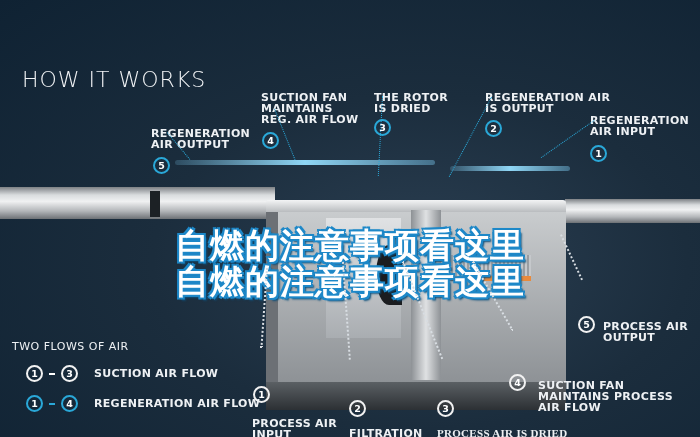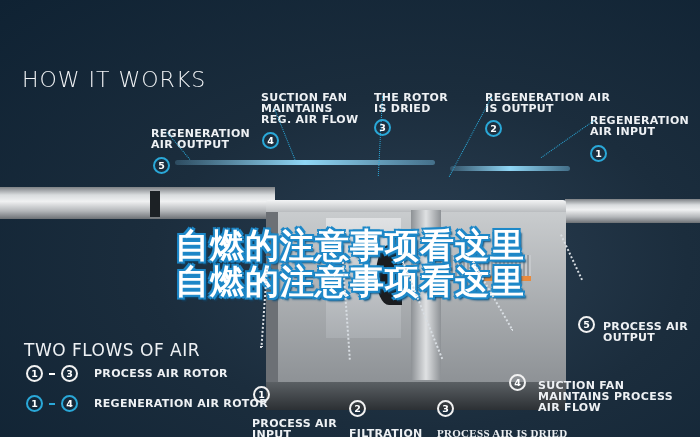--- a/index.html
+++ b/index.html
@@ -12,21 +12,21 @@
   .circ { width:17px; height:17px; border-radius:50%; border:2px solid #2aa8d8; box-sizing:border-box;
     font-size:9.5px; font-weight:bold; display:flex; align-items:center; justify-content:center; color:#fff; }
   .circ.w { border-color:#f2f2f2; }
   .dline { position:absolute; border-left:2px dotted #d8dde2; transform-origin:top left; }
   .bline { position:absolute; border-left:1.5px dotted #2aa8d8; transform-origin:top left; }
   .duct { background: linear-gradient(180deg,#7d8185 0%,#d9dcde 25%,#f0f1f2 45%,#b3b6b9 75%,#6d7175 100%); }
   .flowline { position:absolute; height:5px; border-radius:3px; background:linear-gradient(90deg,rgba(120,200,240,0.2),#8fd6f5,rgba(120,200,240,0.4)); }
   .overlay { left:0; width:700px; text-align:center; font-size:34px; font-weight:bold; line-height:40px; color:#fff; letter-spacing:1px;
     -webkit-text-stroke: 2px #1e88c8; paint-order: stroke fill;
     text-shadow: 0 0 3px #1e88c8, 2px 2px 0 #1e88c8, -2px -2px 0 #1e88c8, 2px -2px 0 #1e88c8, -2px 2px 0 #1e88c8, 3px 3px 2px #0d4f7a; }
-  .legend-title { left:24px; top:301px; font-size:17px; letter-spacing:0.5px; color:#eef1f4; }
+  .legend-title { left:12px; top:301px; font-size:11px; letter-spacing:0.5px; color:#eef1f4; }
   .legrow { display:flex; align-items:center; gap:6px; }
   .dash { width:6px; height:2px; background:#fff; }
   .dash.b { background:#2aa8d8; }
 </style>
 </head>
 <body>
 
 <div class="abs title">HOW IT WORKS</div>
 
 <div class="abs duct" style="left:0;top:148px;width:275px;height:32px;"></div>
@@ -100,20 +100,20 @@
 <div class="dline" style="left:560px;top:235px;height:50px;transform:rotate(-25deg);"></div>
 <div class="abs circ w" style="left:578px;top:277px;">5</div>
 <div class="abs lbl" style="left:603px;top:282px;">PROCESS AIR
 OUTPUT</div>
 
 <div class="abs legend-title">TWO FLOWS OF AIR</div>
 <div class="abs legrow" style="left:26px;top:326px;">
   <div class="circ w">1</div>
   <div class="dash"></div>
   <div class="circ w">3</div>
-  <div class="lbl" style="margin-left:10px;">PROCESS AIR ROTOR</div>
+  <div class="lbl" style="margin-left:10px;">SUCTION AIR FLOW</div>
 </div>
 <div class="abs legrow" style="left:26px;top:356px;">
   <div class="circ">1</div>
   <div class="dash b"></div>
   <div class="circ">4</div>
-  <div class="lbl" style="margin-left:10px;">REGENERATION AIR ROTOR</div>
+  <div class="lbl" style="margin-left:10px;">REGENERATION AIR FLOW</div>
 </div>
 
 </body></html>

